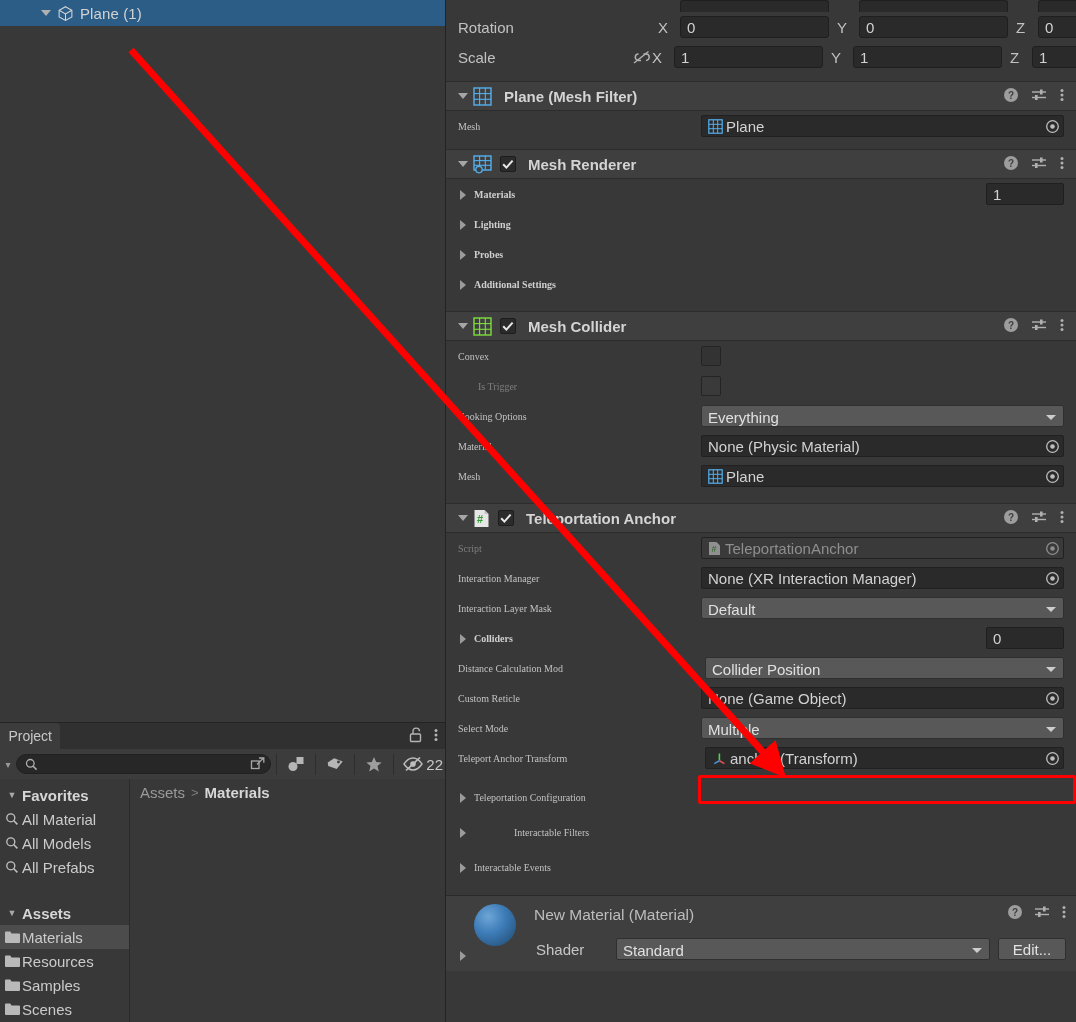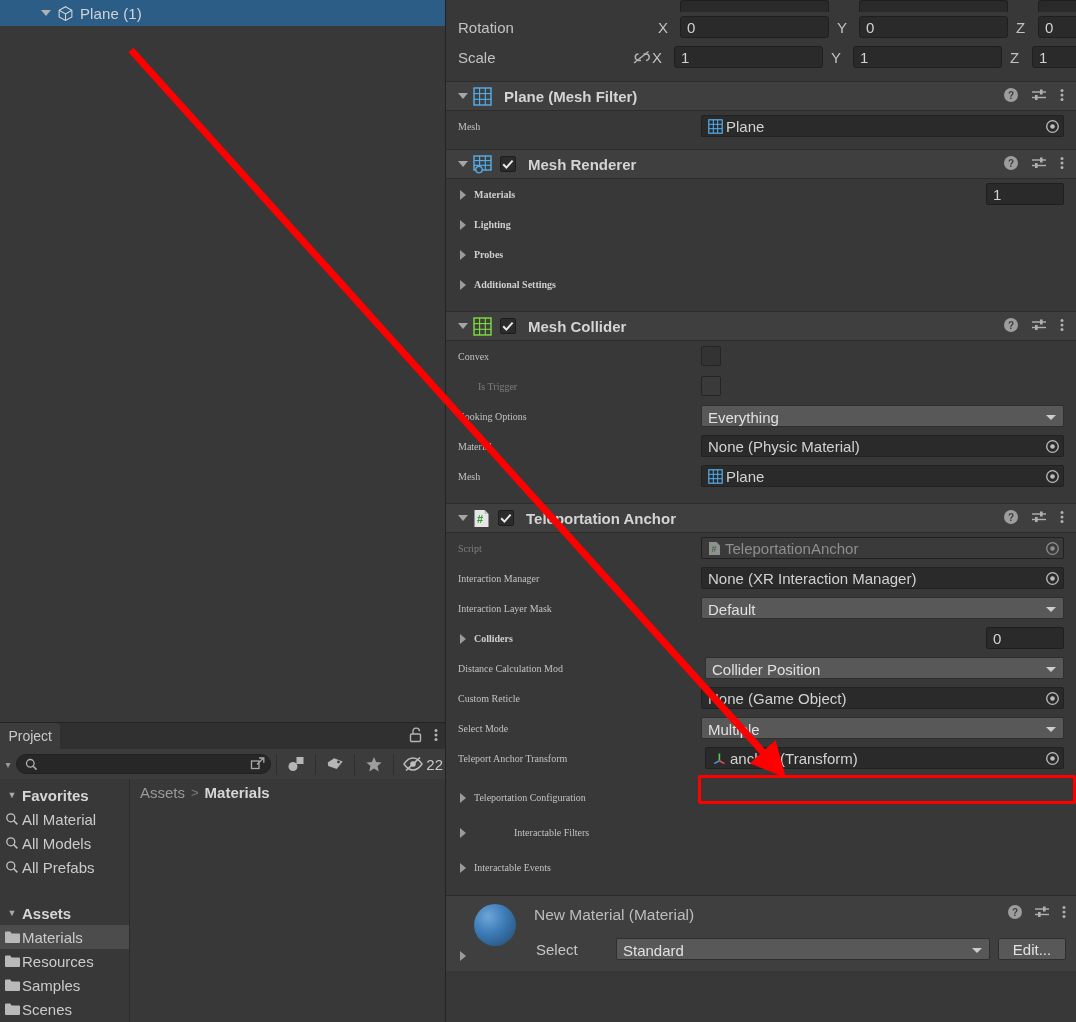--- a/index.html
+++ b/index.html
@@ -758,21 +758,21 @@
         <span>
           <svg width="4" height="16" viewBox="0 0 4 16">
               <circle cx="2" cy="3.5" r="1.5" fill="#b0b0b0"></circle>
               <circle cx="2" cy="8" r="1.5" fill="#b0b0b0"></circle>
               <circle cx="2" cy="12.5" r="1.5" fill="#b0b0b0"></circle>
             </svg>
         </span>
       </div>
       <div id="mat-shader-row">
         <span class="fold-arrow2"></span>
-        <span class="slabel" style="margin-left:60px;">Select</span>
+        <span class="slabel" style="margin-left:60px;">Shader</span>
         <span class="popup" style="margin-right:0;">
           <span>Standard</span>
           <span class="caret"></span>
         </span>
         <span id="edit-btn">Edit...</span>
       </div>
     </div>
 
   </div>
 

